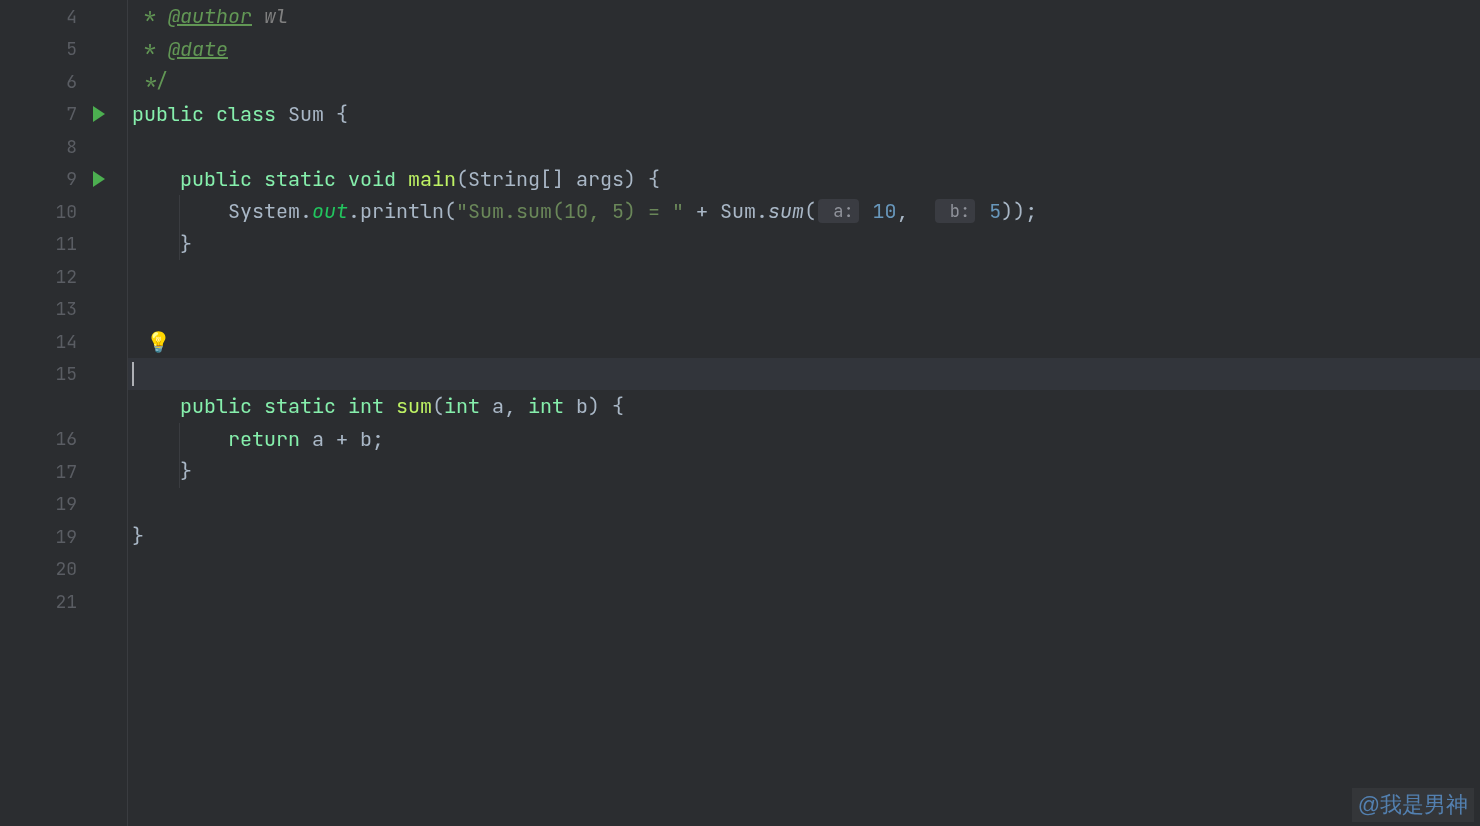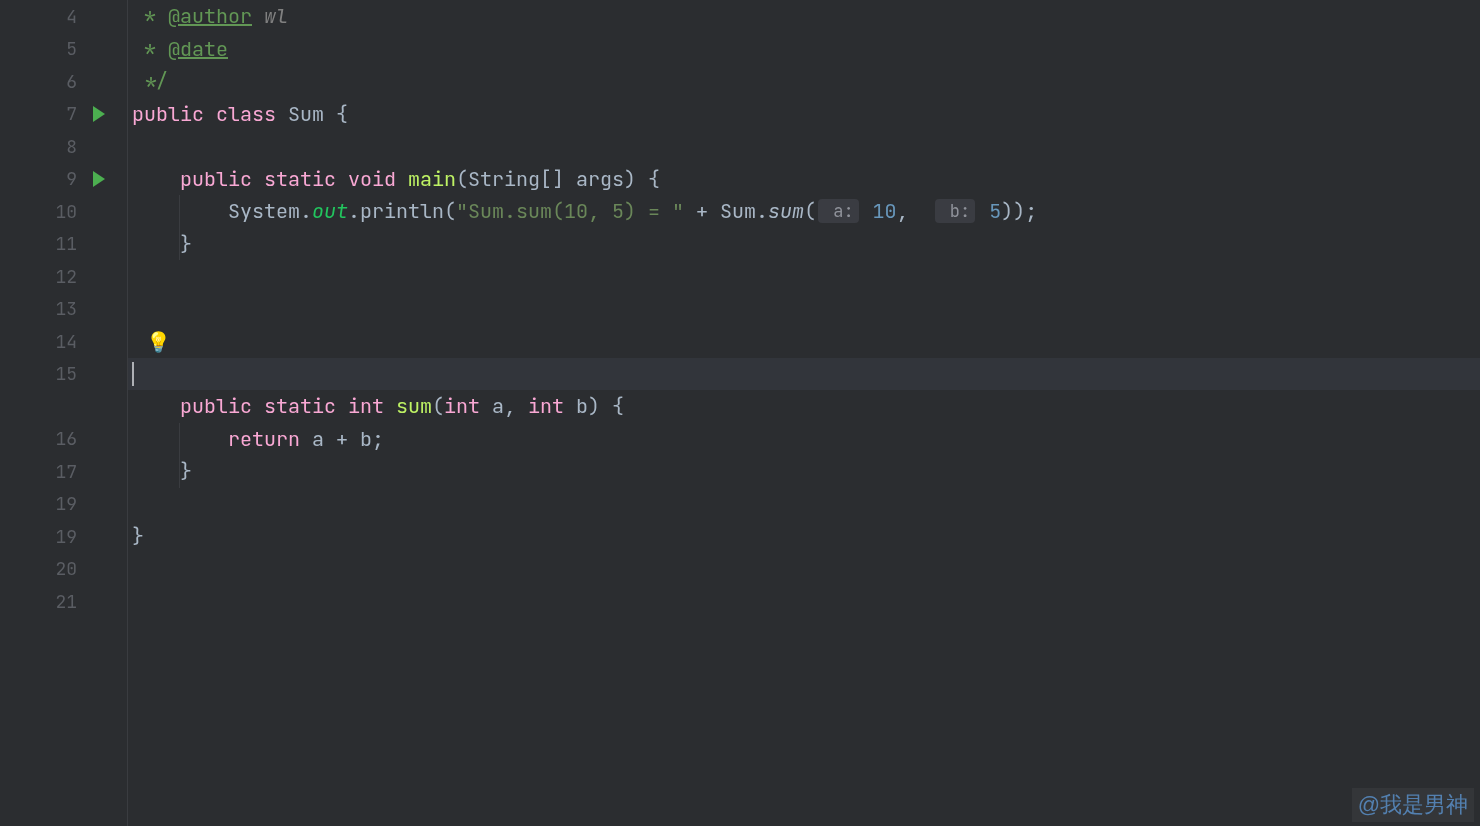--- a/index.html
+++ b/index.html
@@ -71,27 +71,27 @@
     color: #6a6d73;
     font-size: 17px;
   }
   .caret {
     display: inline-block;
     width: 2px;
     height: 24px;
     background: #aeb0b5;
     vertical-align: middle;
   }
-  .kw { color: #f9a8d4; }
+  .kw { color: #86efac; }
   .cls { color: #a9b7c6; }
   .method-decl { color: #bef264; }
   .string { color: #6a8759; }
   .num { color: #6897bb; }
   .comment { color: #629755; font-style: normal; }
-  .doc-tag { color: #629755; text-decoration: underline; }
+  .doc-tag { color: #629755; font-style: italic; text-decoration: underline; }
   .doc-text { color: #808080; font-style: italic; }
   .plain { color: #a9b7c6; }
   .punct { color: #a9b7c6; }
   .field { color: #22c55e; font-style: italic; }
   .hint {
     background: #3a3c42;
     color: #8f929a;
     font-size: 17px;
     padding: 1px 5px;
     border-radius: 4px;

